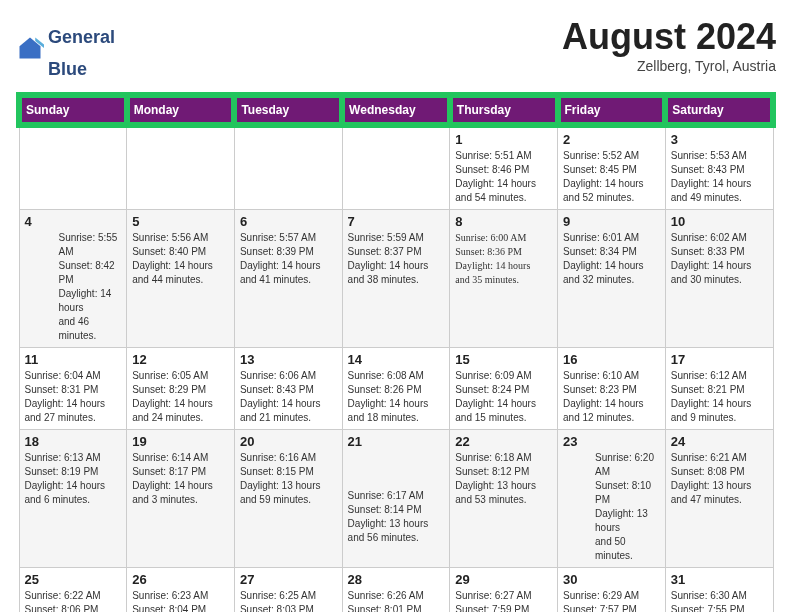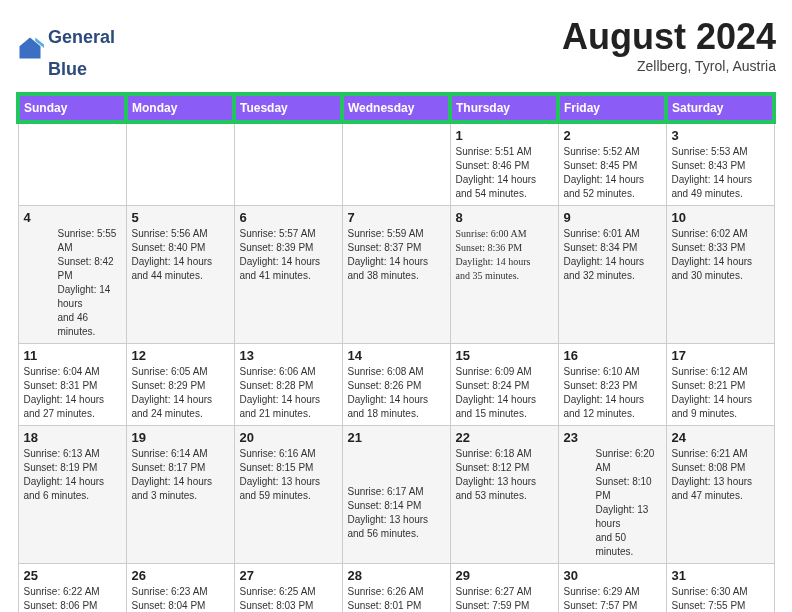--- a/index.html
+++ b/index.html
@@ -46,27 +46,27 @@
     .location {
       font-size: 14px;
       color: #444;
     }
     table {
       width: 100%;
       border-collapse: collapse;
       table-layout: fixed;
     }
     thead tr th {
-      background-color: #8b5cf6;
+      background-color: #701a75;
       color: #fff;
       font-size: 12px;
       font-weight: bold;
       padding: 5px 4px;
       text-align: left;
-      border: 4px solid #22c55e;
+      border: 6px solid #22c55e;
     }
     tbody tr td {
       vertical-align: top;
       border: 1px solid #ccc;
       padding: 4px 5px;
       font-size: 10px;
       color: #333;
       height: 80px;
       background: #fff;
     }
@@ -217,21 +217,21 @@
         <td>
           <span class="day-num">12</span>
           <div class="day-info" style="white-space: pre-line;">Sunrise: 6:05 AM
 Sunset: 8:29 PM
 Daylight: 14 hours
 and 24 minutes.</div>
         </td>
         <td>
           <span class="day-num">13</span>
           <div class="day-info" style="white-space: pre-line;">Sunrise: 6:06 AM
-Sunset: 8:28 PM
+Sunset: 8:43 PM
 Daylight: 14 hours
 and 21 minutes.</div>
         </td>
         <td>
           <span class="day-num">14</span>
           <div class="day-info" style="white-space: pre-line;">Sunrise: 6:08 AM
 Sunset: 8:26 PM
 Daylight: 14 hours
 and 18 minutes.</div>
         </td>

